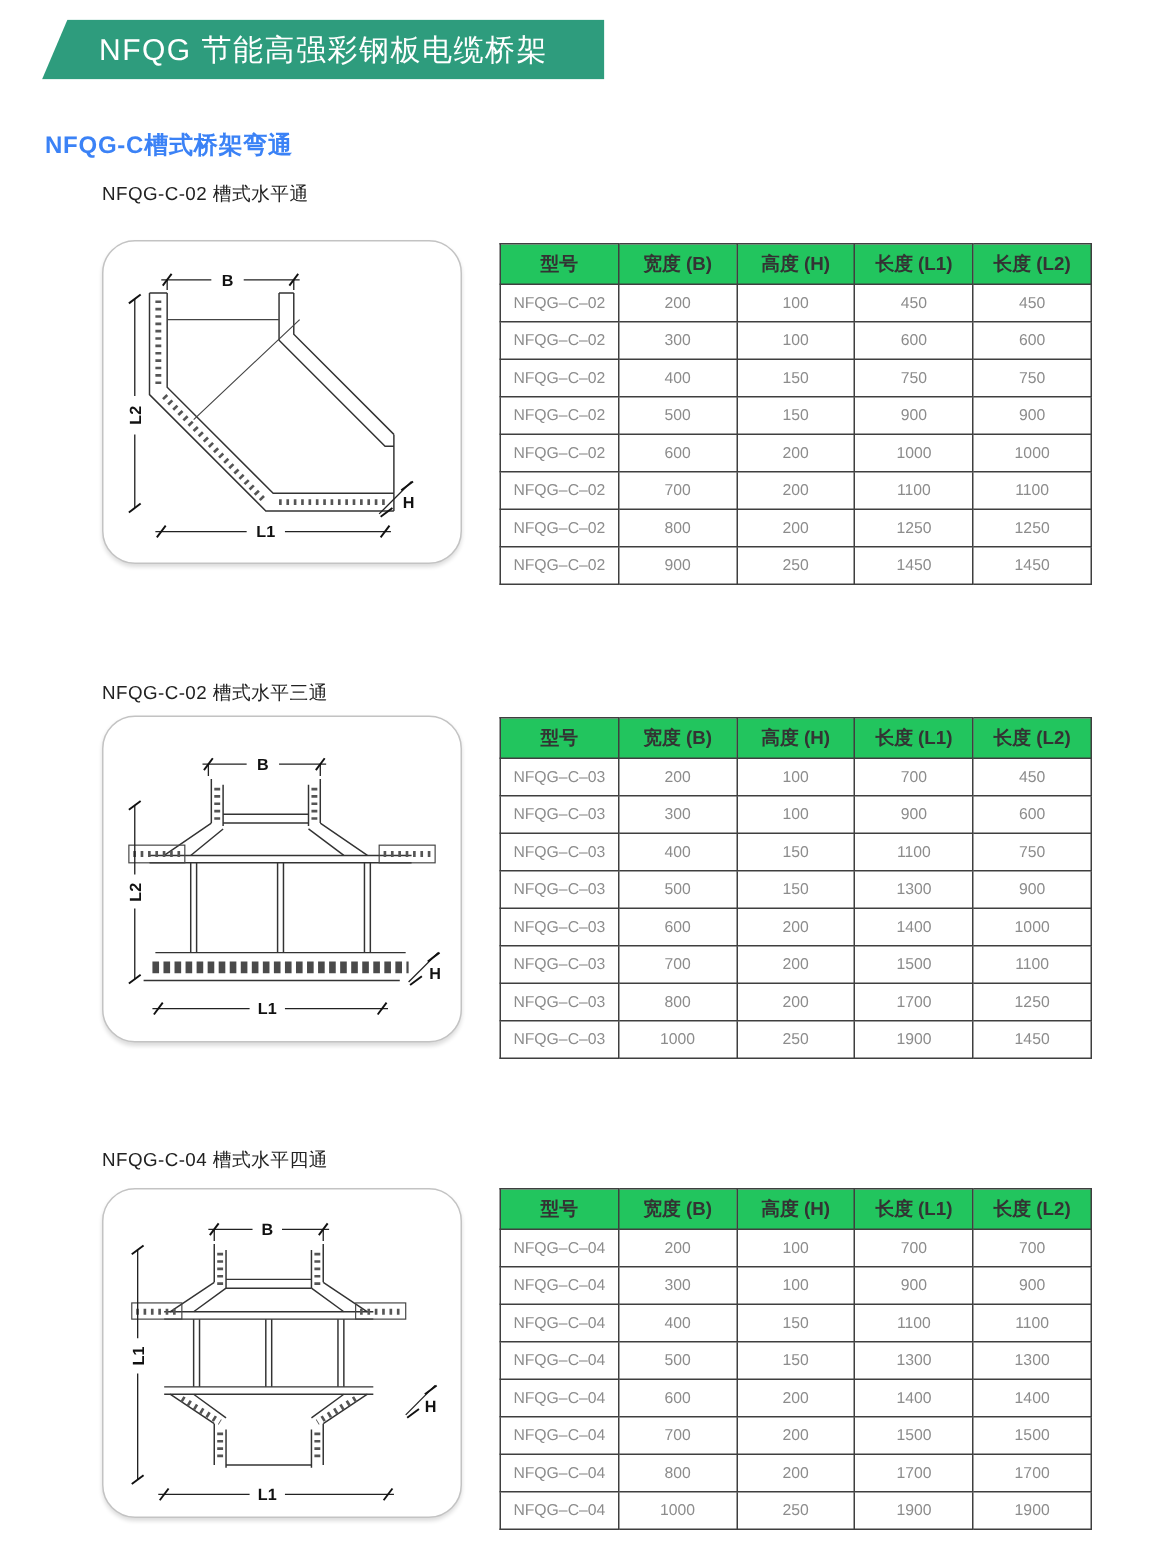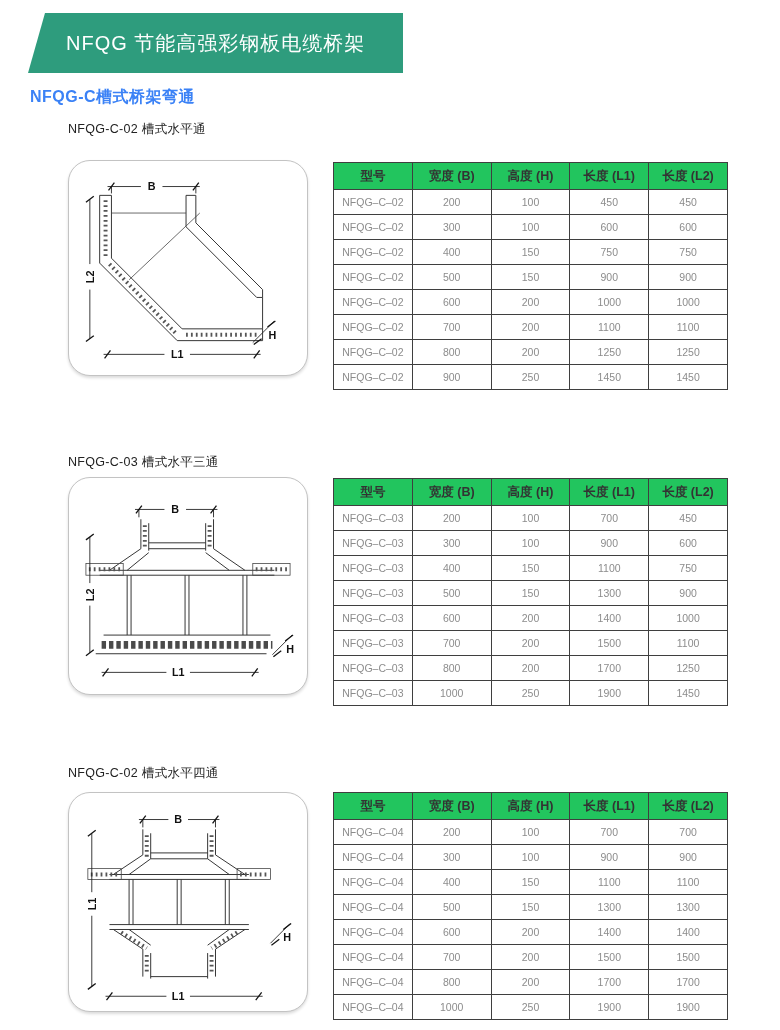--- a/index.html
+++ b/index.html
@@ -1,21 +1,21 @@
 <!DOCTYPE html>
 <html><head>
 <meta charset="utf-8">
 <style>
   html,body{margin:0;padding:0;background:#ffffff;}
   body{
     width:780px;height:1030px;position:relative;overflow:hidden;
     font-family:"Liberation Sans","DejaVu Sans",sans-serif;
   }
   .banner{
-    position:absolute;top:13px;left:28px;width:375px;height:60px;
+    position:absolute;top:13px;left:28px;width:375px;height:40px;
     background:var(--accent,#2e9c7d);
     clip-path:polygon(17px 0,100% 0,100% 100%,0 100%);
     display:flex;align-items:center;box-sizing:border-box;padding-left:38px;
   }
   .banner span{color:#ffffff;font-size:20px;letter-spacing:1px;}
   .section-title{
     position:absolute;top:87px;left:30px;margin:0;
     font-size:16px;font-weight:bold;color:#3b82f6;letter-spacing:.5px;
   }
   .subtitle{
@@ -162,21 +162,21 @@
       <tr>
         <td>NFQG–C–02</td>
         <td>900</td>
         <td>250</td>
         <td>1450</td>
         <td>1450</td>
       </tr>
     </tbody>
   </table>
 
-<div class="subtitle sub2">NFQG-C-03 槽式水平三通</div>
+<div class="subtitle sub2">NFQG-C-02 槽式水平三通</div>
 
 <div class="diagram-box box2">
   <svg viewBox="0 0 240 217" width="236" height="213">
     <g>
 
       <path class="ln" d="M72 40 V70 M80 44 V72 M146 40 V70 M138 44 V72"></path>
       <path class="perf" d="M76 46 V68"></path>
       <path class="perf" d="M142 46 V68"></path>
 
       <path class="ln" d="M80 64 H138 M80 70 H138"></path>
@@ -282,21 +282,21 @@
       <tr>
         <td>NFQG–C–03</td>
         <td>1000</td>
         <td>250</td>
         <td>1900</td>
         <td>1450</td>
       </tr>
     </tbody>
   </table>
 
-<div class="subtitle sub3">NFQG-C-02 槽式水平四通</div>
+<div class="subtitle sub3">NFQG-C-04 槽式水平四通</div>
 
 <div class="diagram-box box3">
   <svg viewBox="0 0 240 220" width="236" height="216">
     <g>
 
       <path class="ln" d="M74 36 V62 M82 40 V66 M148 36 V62 M140 40 V66"></path>
       <path class="perf" d="M78 42 V64"></path>
       <path class="perf" d="M144 42 V64"></path>
       <path class="ln" d="M82 60 H140 M82 66 H140"></path>
 

